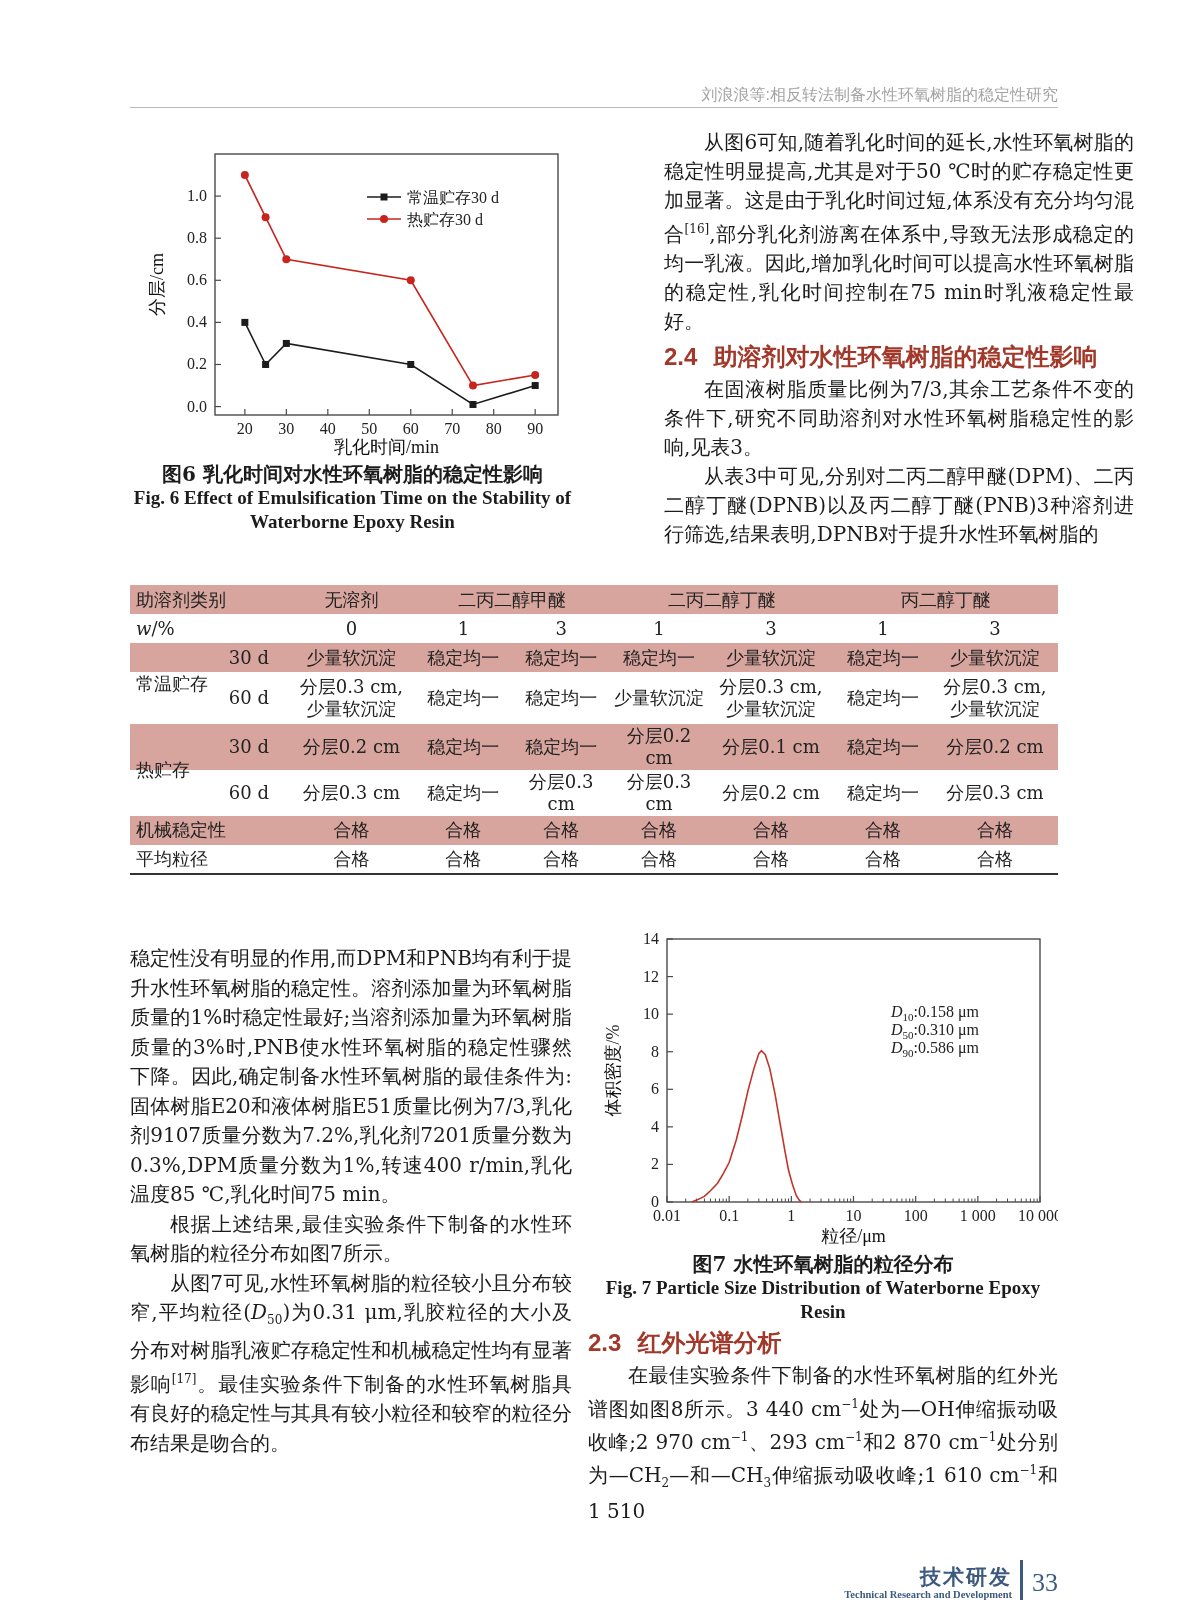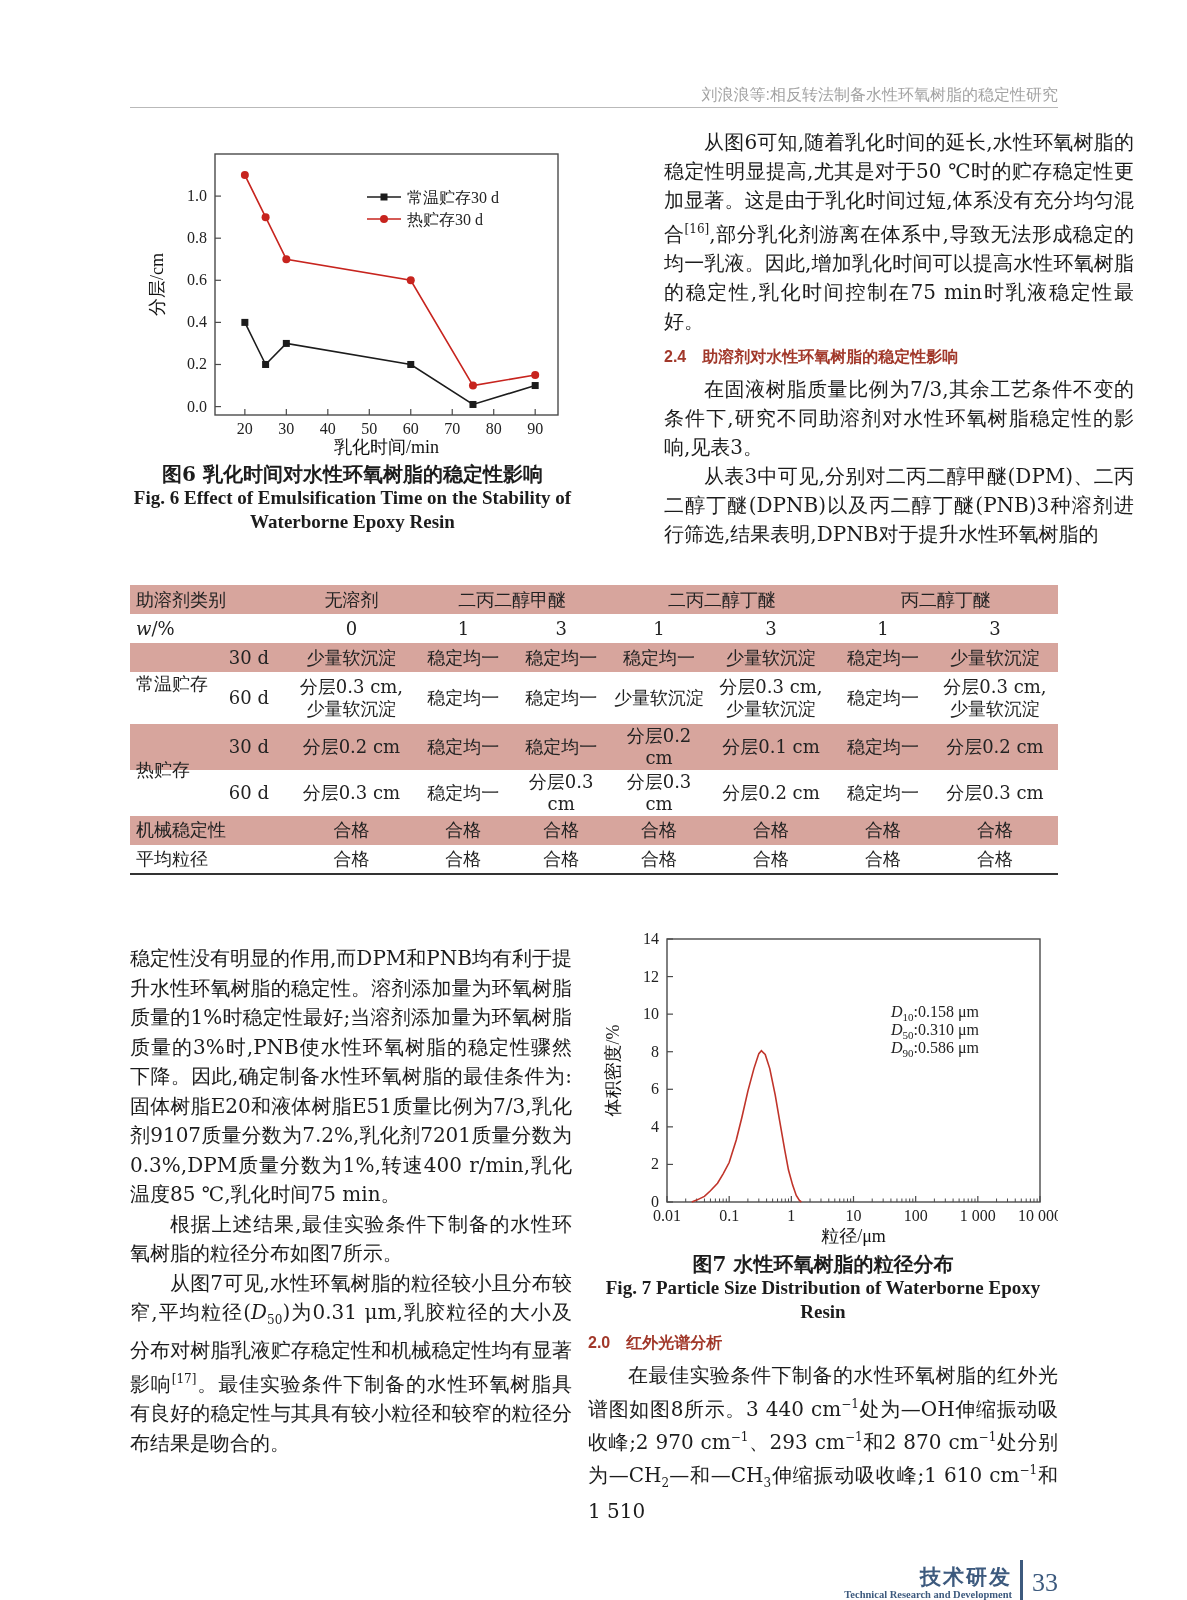--- a/index.html
+++ b/index.html
@@ -8,21 +8,21 @@
   .abs{position:absolute;}
   
   .running-head{left:130px;top:85px;width:928px;text-align:right;font-size:16px;color:#a3a3a3;
                 font-family:"Liberation Sans","DejaVu Sans",sans-serif;}
   .head-rule{left:130px;top:107px;width:928px;height:1px;background:#b9b9b9;}
   
   .body-text{font-size:20px;line-height:29px;text-align:justify;word-break:break-all;color:#1c1c1c;}
   .body-text p{margin:0;}
   .body-text p.ind{text-indent:2em;}
   .lh30{line-height:29.5px;}
-  h3.sec{font-family:"Liberation Sans","DejaVu Sans",sans-serif;font-size:16px;font-weight:bold;
+  h3.sec{font-family:"Liberation Sans","DejaVu Sans",sans-serif;font-size:24px;font-weight:bold;
          color:#a1382a;margin:8px 0 5px 0;line-height:26px;text-indent:0;}
   h3.sec .num{margin-right:16px;}
   sup{font-size:0.6em;} sub{font-size:0.6em;}
   
   svg text{font-family:"Liberation Serif","DejaVu Serif",serif;}
   .caption{text-align:center;}
   .cap-cn{font-size:20px;font-weight:bold;line-height:24px;}
   .cap-en{font-size:19px;font-weight:bold;line-height:24px;font-family:"Liberation Serif",serif;}
   
   .table-block{left:130px;top:580px;width:928px;}
@@ -311,21 +311,21 @@
       <text x="303" y="148" font-size="16" fill="#222"><tspan font-style="italic">D</tspan><tspan dy="4" font-size="11">90</tspan><tspan dy="-4">:0.586 μm</tspan></text>
     </svg>
   <div class="abs caption" style="left:588px;top:1252px;width:470px;">
     <div class="cap-cn">图7 水性环氧树脂的粒径分布</div>
     <div class="cap-en">Fig. 7 Particle Size Distribution of Waterborne Epoxy</div>
     <div class="cap-en">Resin</div>
   </div>
 
   <div class="abs body-text" style="left:588px;top:1330px;width:470px;line-height:28.5px;">
     <h3 class="sec" style="margin-top:0;">
-      <span class="num">2.0</span><span>红外光谱分析</span>
+      <span class="num">2.3</span><span>红外光谱分析</span>
     </h3>
     <p class="ind"><span>在最佳实验条件下制备的水性环氧树脂的红外光谱图如图8所示。3 440 cm</span><sup>−1</sup><span>处为—OH伸缩振动吸收峰;2 970 cm</span><sup>−1</sup><span>、293 cm</span><sup>−1</sup><span>和2 870 cm</span><sup>−1</sup><span>处分别为—CH</span><sub>2</sub><span>—和—CH</span><sub>3</sub><span>伸缩振动吸收峰;1 610 cm</span><sup>−1</sup><span>和1 510</span></p>
   </div>
 
   <div class="abs footer">
     <div class="f-txt">
       <div class="f-cn">技术研发</div>
       <div class="f-en">Technical Research and Development</div>
     </div>
     <div class="f-bar"></div>

